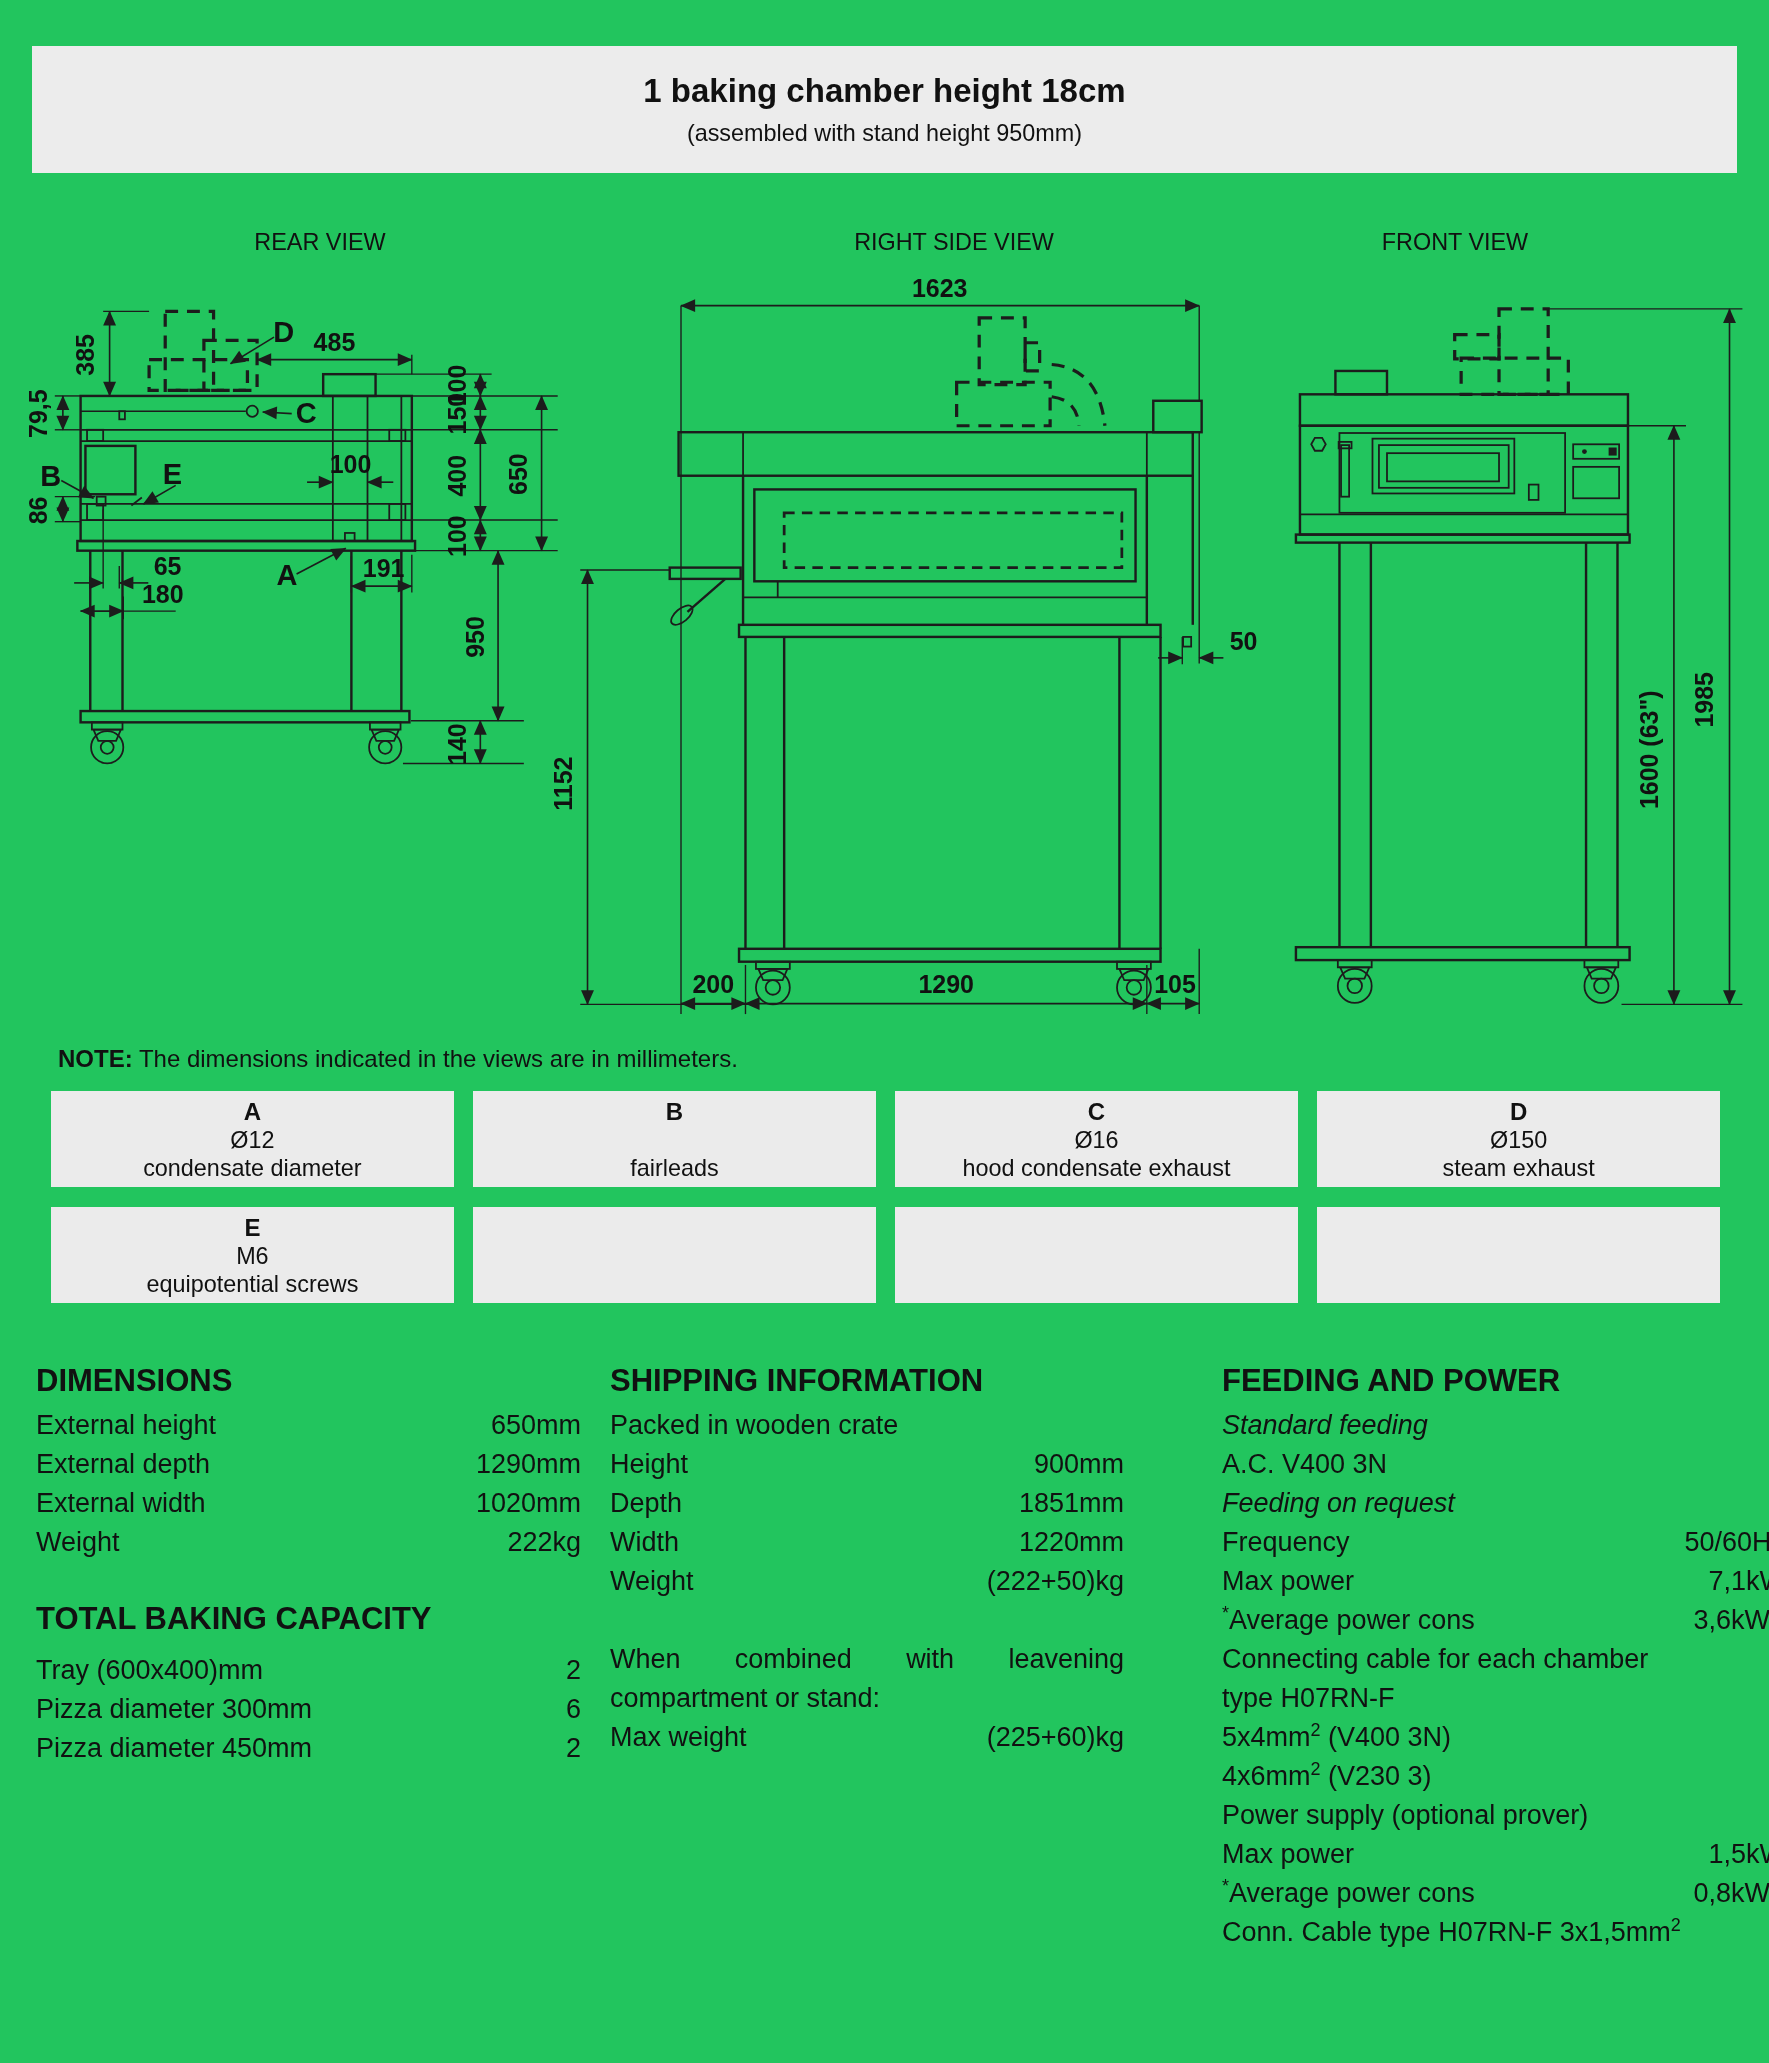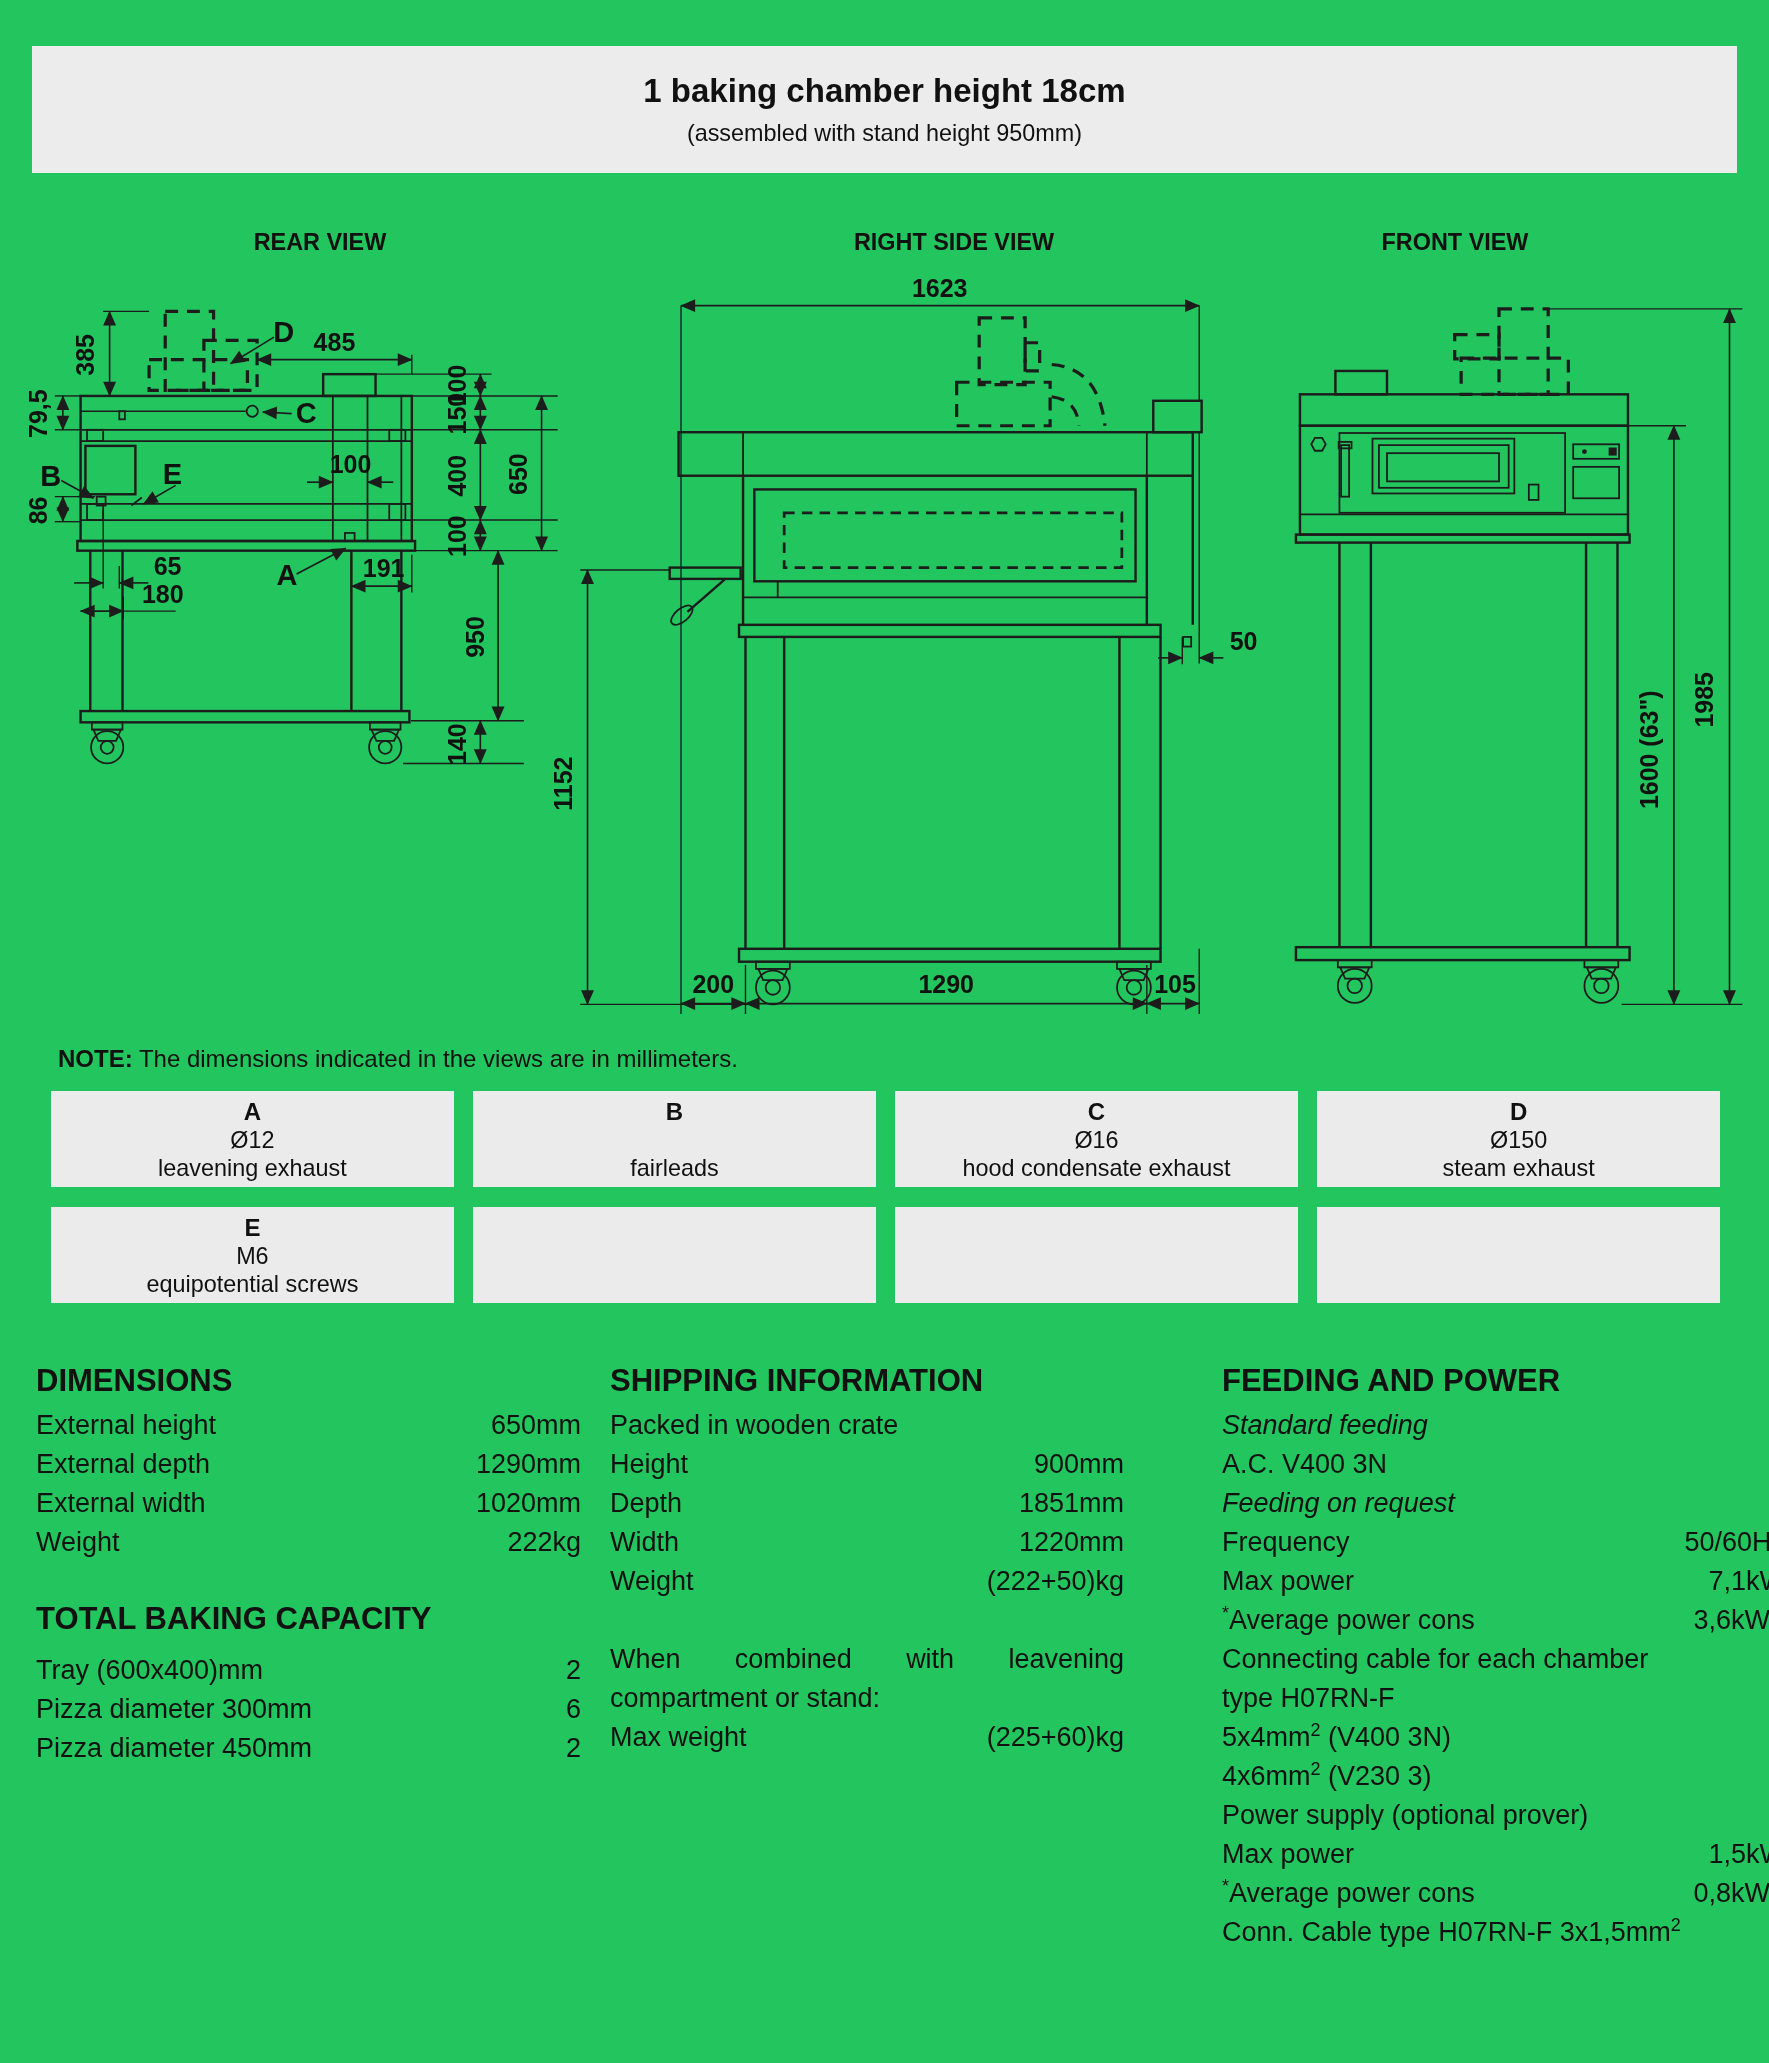--- a/index.html
+++ b/index.html
@@ -6,21 +6,21 @@
   .page{position:relative;width:1769px;height:2064px;background:#22c55e;
         font-family:"Liberation Sans",sans-serif;color:#111;overflow:hidden;}
 
   
   .banner{position:absolute;left:32px;top:46px;width:1705px;height:127px;background:#ececec;
           display:flex;flex-direction:column;align-items:center;justify-content:center;gap:9.7px;}
   .banner .t{font-size:33px;font-weight:bold;}
   .banner .s{font-size:23.4px;}
 
   
-  .vlabel{position:absolute;top:229px;font-size:23.4px;font-weight:bold;transform:translateX(-50%);white-space:nowrap;}
+  .vlabel{position:absolute;top:229px;font-size:23.4px;font-weight:normal;transform:translateX(-50%);white-space:nowrap;}
 
   
   svg.draw{position:absolute;left:0;top:274px;}
   .s3{stroke:#1c1c1c;stroke-width:3;fill:none;}
   .s2{stroke:#1c1c1c;stroke-width:2.2;fill:none;}
   .ext{stroke:#1c1c1c;stroke-width:1.7;fill:none;}
   .dim{stroke:#1c1c1c;stroke-width:2;fill:none;marker-start:url(#ar);marker-end:url(#ar);}
   .dim1{stroke:#1c1c1c;stroke-width:2;fill:none;marker-end:url(#ar);}
   .dash{stroke:#1c1c1c;stroke-width:4;fill:none;stroke-dasharray:16 11;}
   .dash2{stroke:#1c1c1c;stroke-width:3.4;fill:none;stroke-dasharray:13 9;}
@@ -351,21 +351,21 @@
   </svg>
 
   <div class="note">
     <b>NOTE:</b><span> The dimensions indicated in the views are in millimeters.</span>
   </div>
 
   <div class="legend">
     <div class="cell">
       <div class="ln k">A</div>
       <div class="ln">Ø12</div>
-      <div class="ln">leavening exhaust</div>
+      <div class="ln">condensate diameter</div>
     </div>
     <div class="cell">
       <div class="ln k">B</div>
       <div class="ln"></div>
       <div class="ln">fairleads</div>
     </div>
     <div class="cell">
       <div class="ln k">C</div>
       <div class="ln">Ø16</div>
       <div class="ln">hood condensate exhaust</div>

